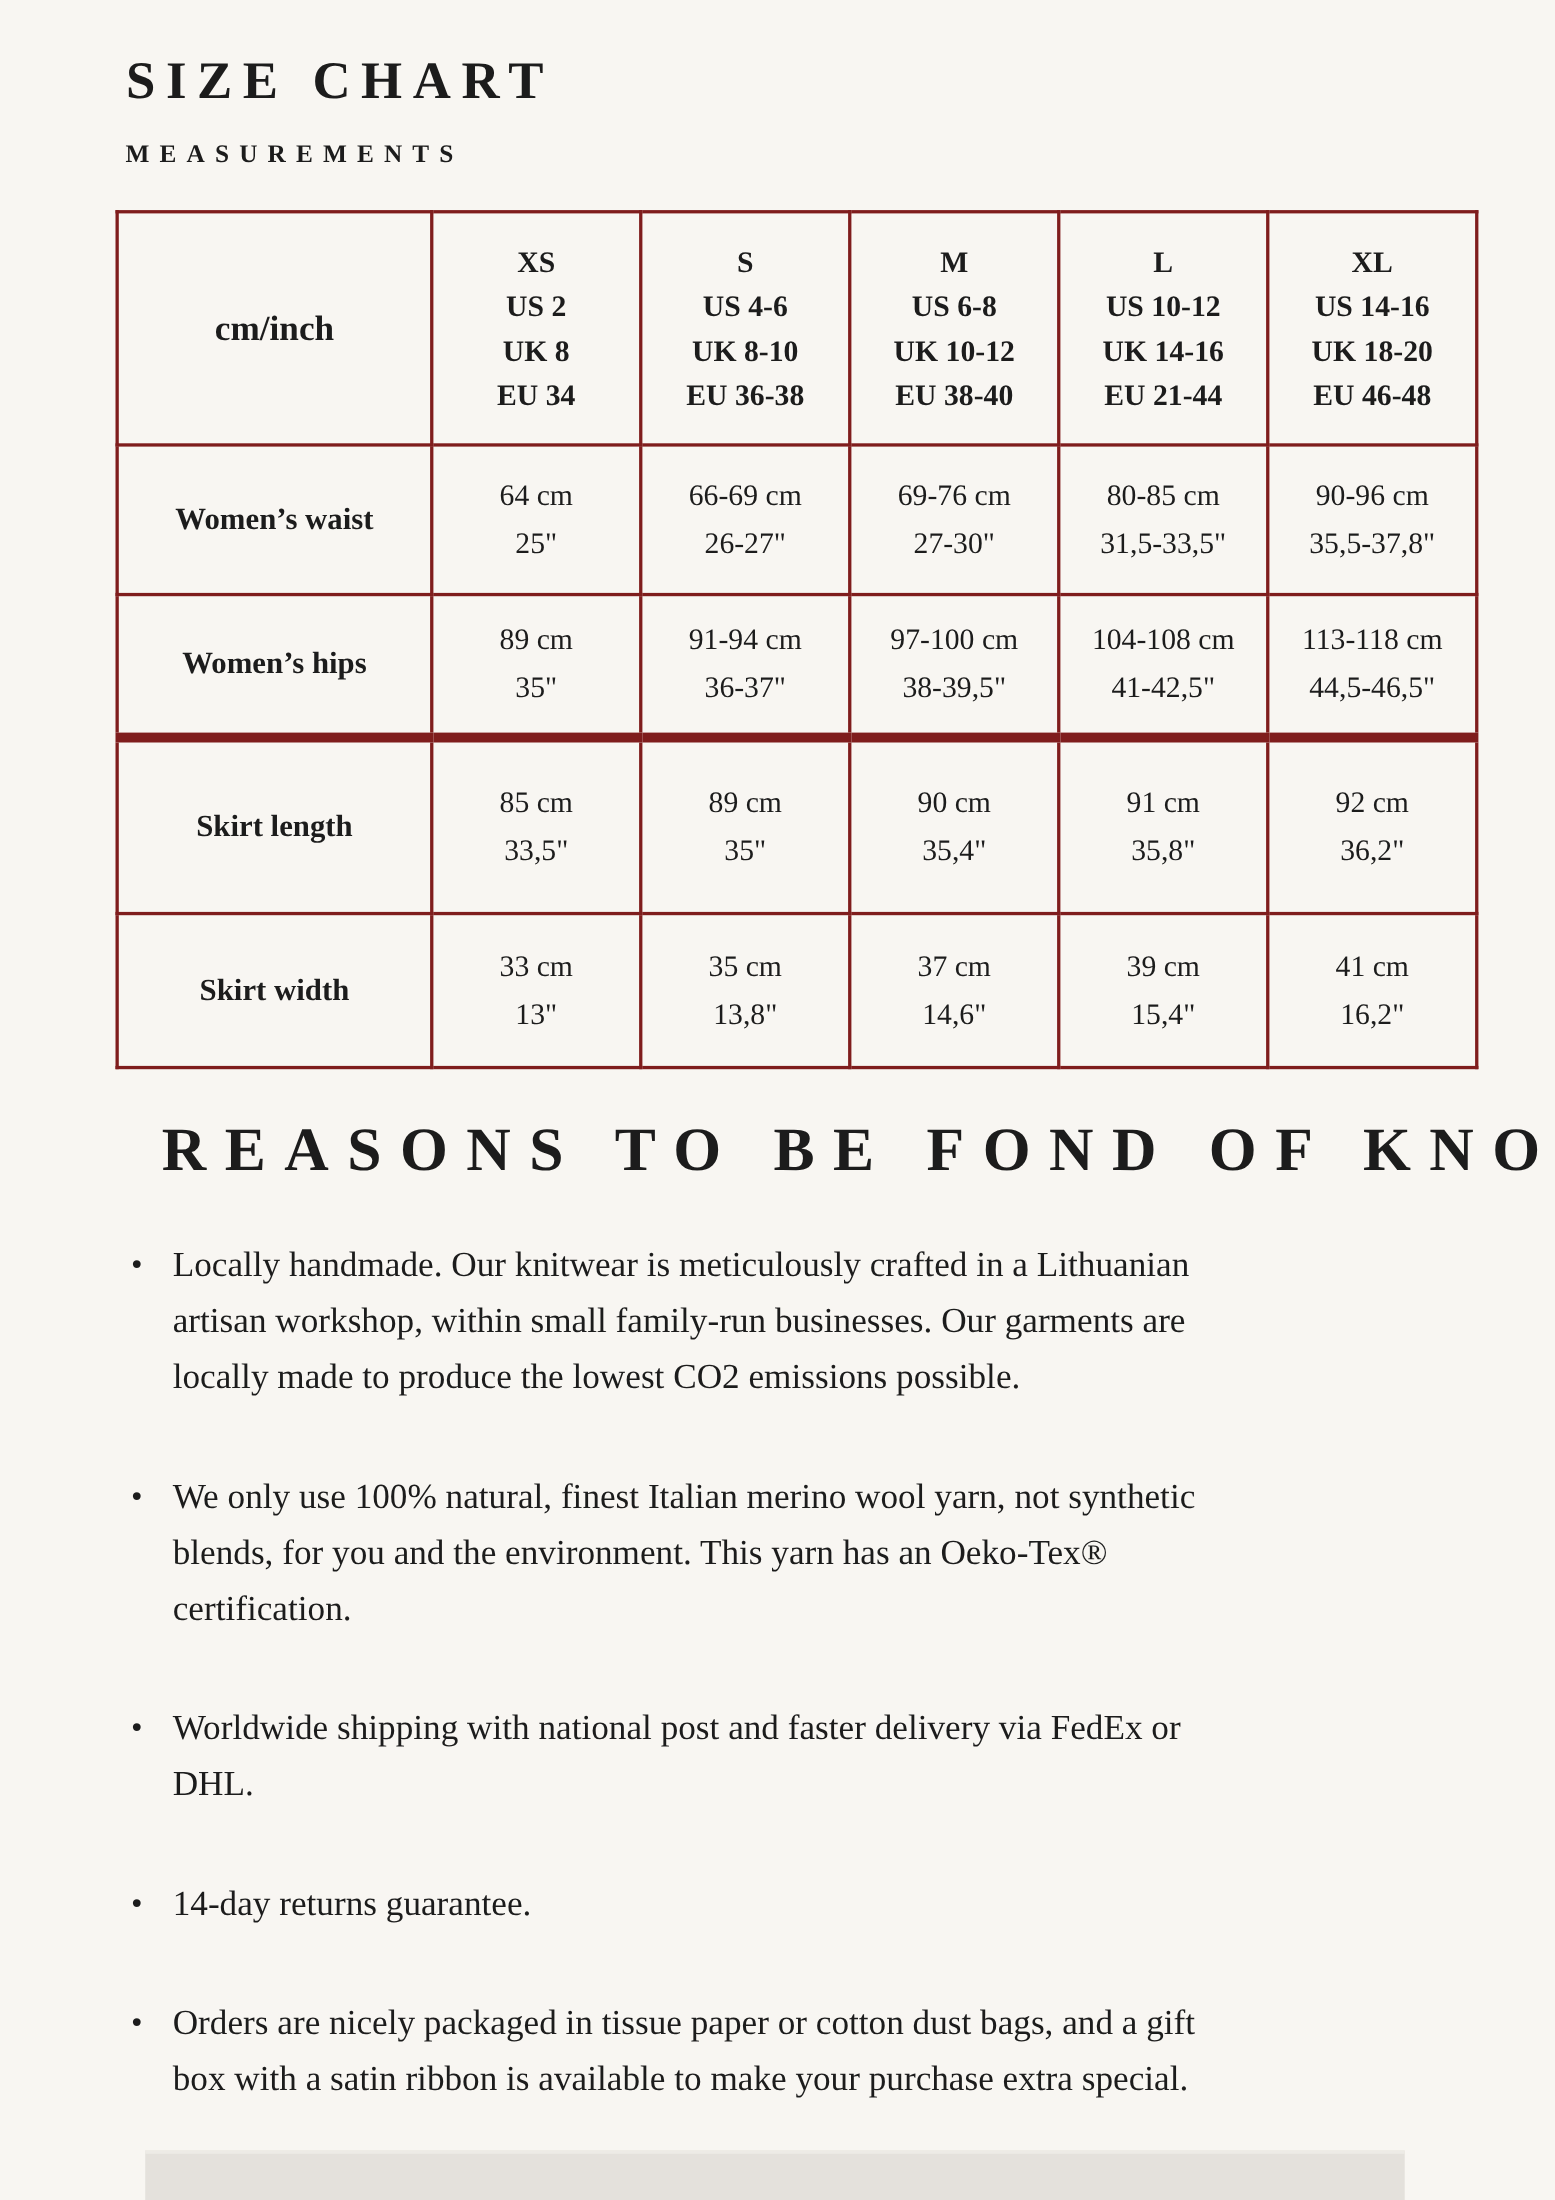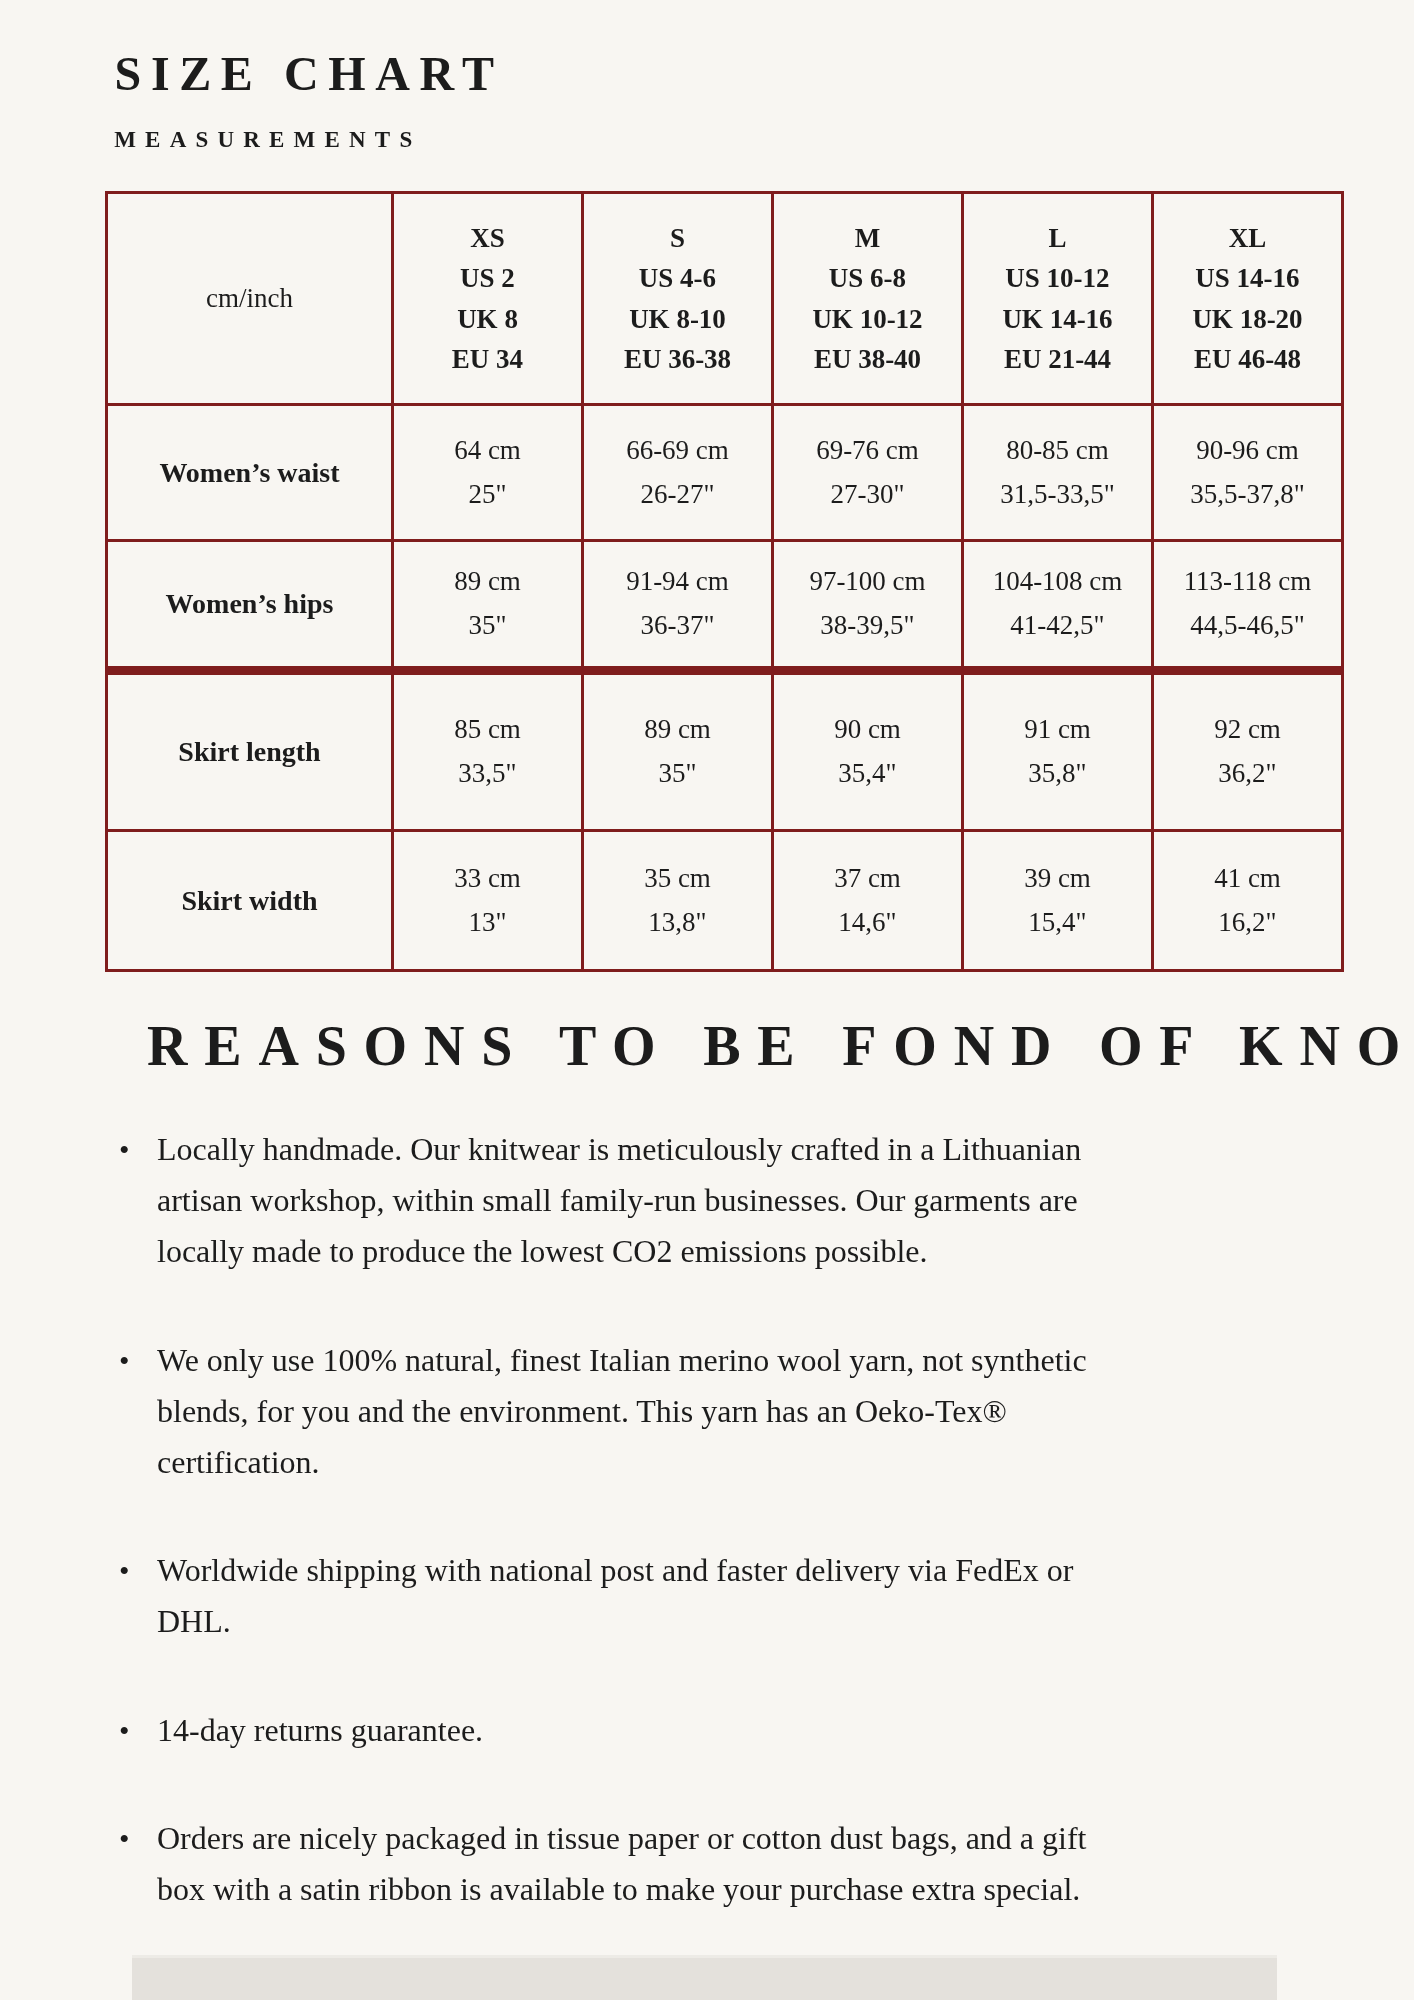--- a/index.html
+++ b/index.html
@@ -37,21 +37,21 @@
   }
   col.c-label { width: 286px; }
   col.c-size  { width: 190px; }
   tr.hdr   { height: 212px; }
   tr.waist { height: 136px; }
   tr.hips  { height: 130px; }
   tr.hips th, tr.hips td { border-bottom-width: 9px; }
   tr.len   { height: 160px; }
   tr.wid   { height: 140px; }
 
-  th.corner { font-weight: normal; font-size: 27px; }
+  th.corner { font-weight: bold; font-size: 32px; }
   th.size-col { font-weight: bold; font-size: 27px; line-height: 1.5; }
   th.rowlab { font-weight: bold; font-size: 28px; }
   td.meas { font-size: 27px; line-height: 1.62; font-weight: normal; }
 
   
   .reasons { width: 1240px; margin-left: 113px; }
   .reasons h2 {
     margin: 42px 0 0 34px;
     font-size: 56px; font-weight: bold;
     letter-spacing: 0.3em;

